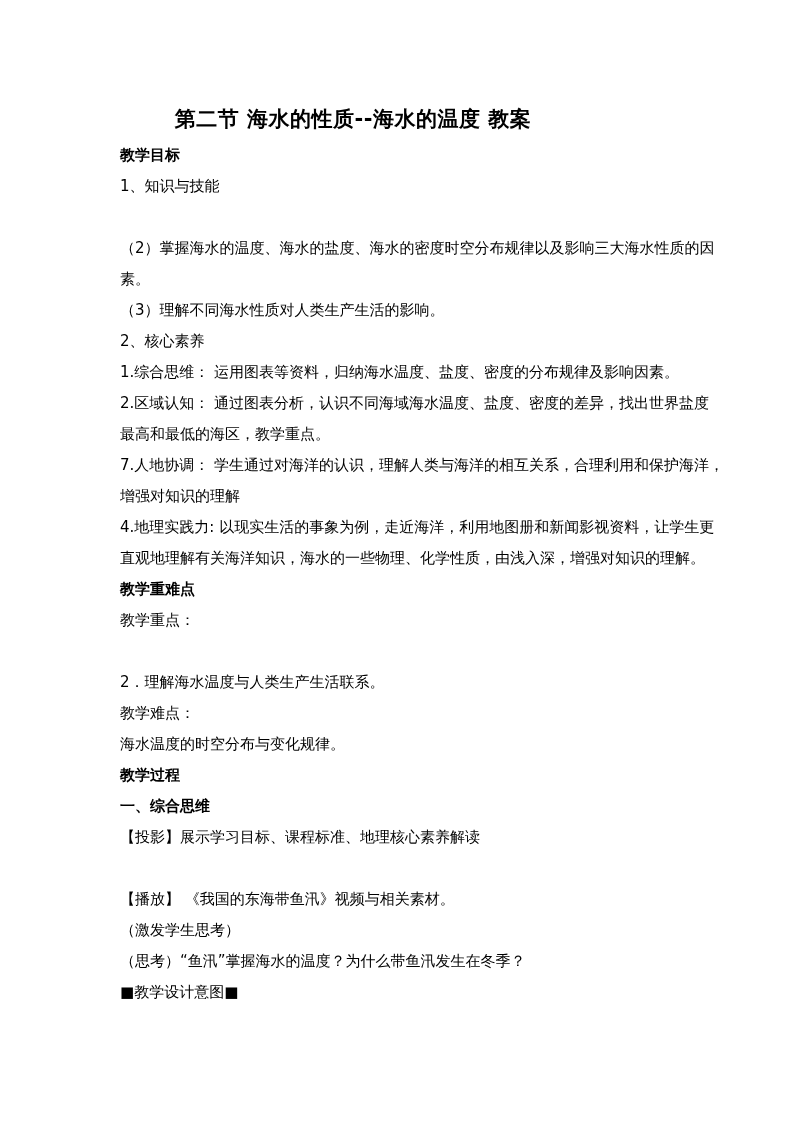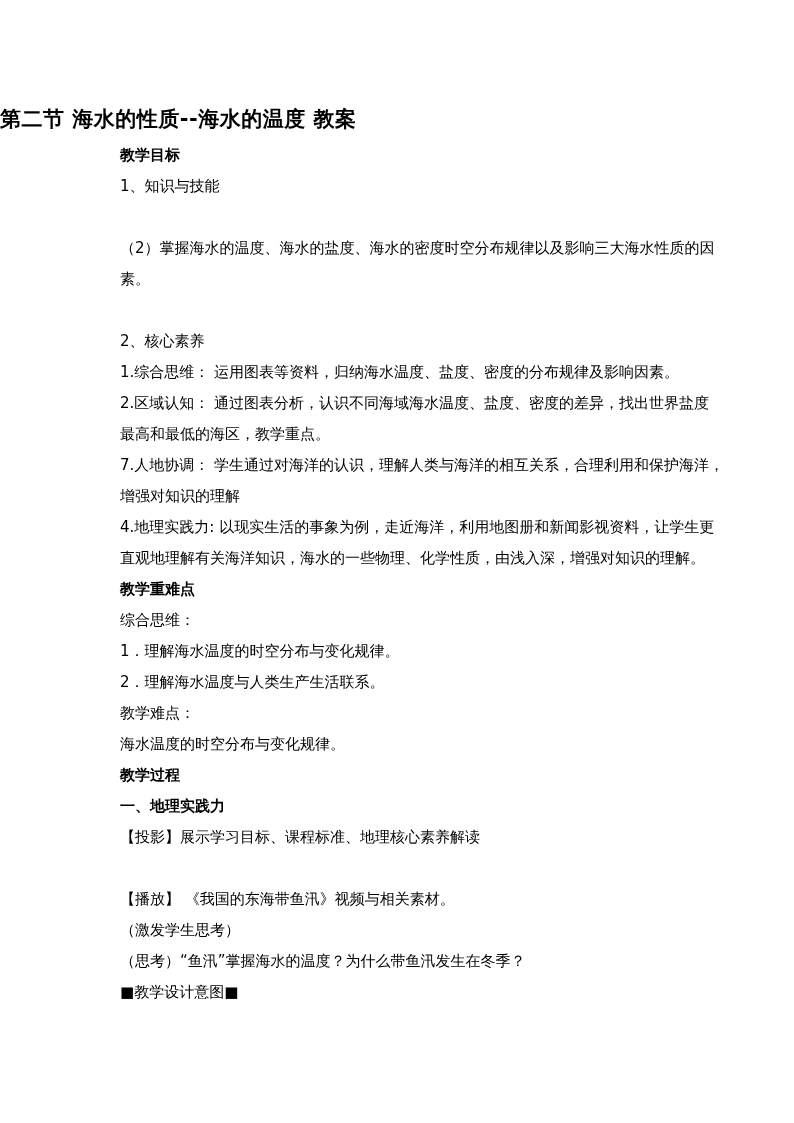--- a/index.html
+++ b/index.html
@@ -1,47 +1,47 @@
 <!DOCTYPE html>
 <html><head>
   <meta charset="utf-8">
   <style>
     html, body { margin: 0; padding: 0; background: #ffffff; }
     body { width: 794px; height: 1123px; position: relative; overflow: hidden;
            font-family: "DejaVu Sans", "Liberation Sans", sans-serif; color: #000; }
     .page { position: absolute; left: 0; top: 0; width: 794px; height: 1123px; }
-    .title { position: absolute; top: 104px; left: 0; width: 706px; text-align: left;
+    .title { position: absolute; top: 104px; left: 0; width: 706px; text-align: center;
              font-size: 21px; font-weight: bold; line-height: 30px; letter-spacing: 0.5px; }
     .line { position: absolute; left: 120px; font-size: 15px; line-height: 20px; white-space: nowrap; }
     .b { font-weight: bold; }
   </style>
 </head>
 <body>
 
 <div class="page">
   <div class="title">第二节  海水的性质--海水的温度  教案</div>
 
   <div class="line b" style="top:145px">教学目标</div>
   <div class="line" style="top:176px">1、知识与技能</div>
   <div class="line" style="top:238px">（2）掌握海水的温度、海水的盐度、海水的密度时空分布规律以及影响三大海水性质的因</div>
   <div class="line" style="top:269px">素。</div>
+  <div class="line" style="top:300px">（3）理解不同海水性质对人类生产生活的影响。</div>
   <div class="line" style="top:331px">2、核心素养</div>
   <div class="line" style="top:362px">1.综合思维：  运用图表等资料，归纳海水温度、盐度、密度的分布规律及影响因素。</div>
   <div class="line" style="top:393px">2.区域认知：  通过图表分析，认识不同海域海水温度、盐度、密度的差异，找出世界盐度</div>
   <div class="line" style="top:424px">最高和最低的海区，教学重点。</div>
   <div class="line" style="top:455px">7.人地协调：  学生通过对海洋的认识，理解人类与海洋的相互关系，合理利用和保护海洋，</div>
   <div class="line" style="top:486px">增强对知识的理解</div>
   <div class="line" style="top:517px">4.地理实践力: 以现实生活的事象为例，走近海洋，利用地图册和新闻影视资料，让学生更</div>
   <div class="line" style="top:548px">直观地理解有关海洋知识，海水的一些物理、化学性质，由浅入深，增强对知识的理解。</div>
   <div class="line b" style="top:579px">教学重难点</div>
-  <div class="line" style="top:610px">综合思维：</div>
-  <div class="line" style="top:641px">1．理解海水温度的时空分布与变化规律。</div>
+  <div class="line" style="top:610px">教学重点：</div>
   <div class="line" style="top:672px">2．理解海水温度与人类生产生活联系。</div>
   <div class="line" style="top:703px">教学难点：</div>
   <div class="line" style="top:734px">海水温度的时空分布与变化规律。</div>
   <div class="line b" style="top:765px">教学过程</div>
-  <div class="line b" style="top:796px">一、地理实践力</div>
+  <div class="line b" style="top:796px">一、综合思维</div>
   <div class="line" style="top:827px">【投影】展示学习目标、课程标准、地理核心素养解读</div>
   <div class="line" style="top:889px">【播放】 《我国的东海带鱼汛》视频与相关素材。</div>
   <div class="line" style="top:920px">（激发学生思考）</div>
   <div class="line" style="top:951px">（思考）“鱼汛”掌握海水的温度？为什么带鱼汛发生在冬季？</div>
   <div class="line" style="top:982px">■教学设计意图■</div>
 </div>
 
 </body></html>

